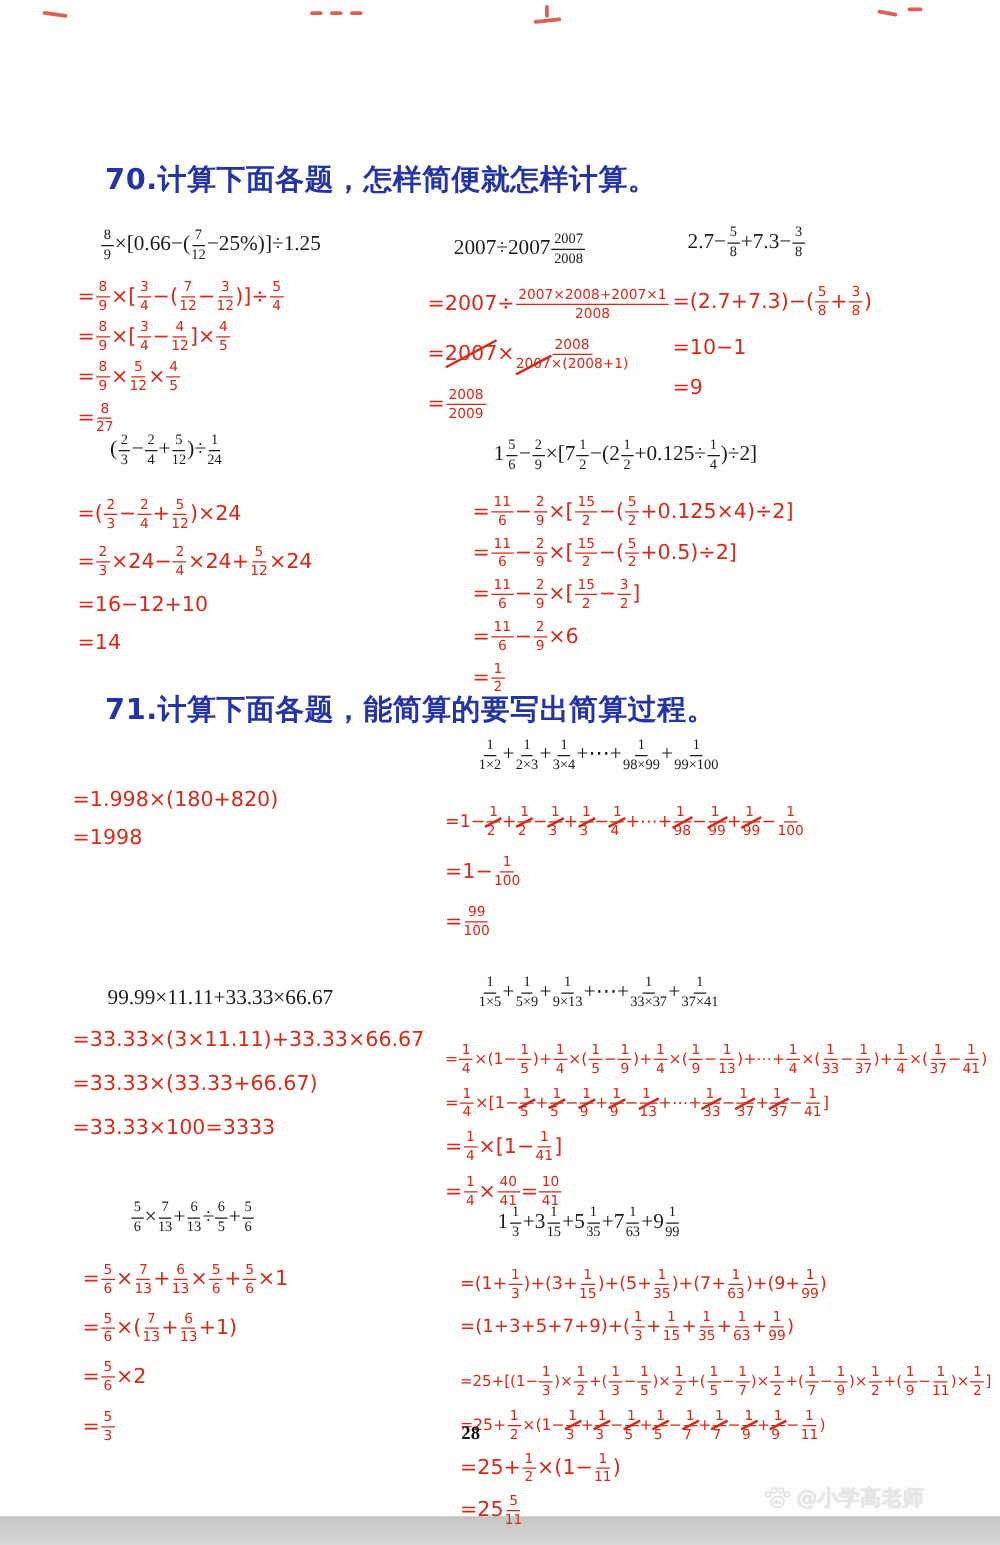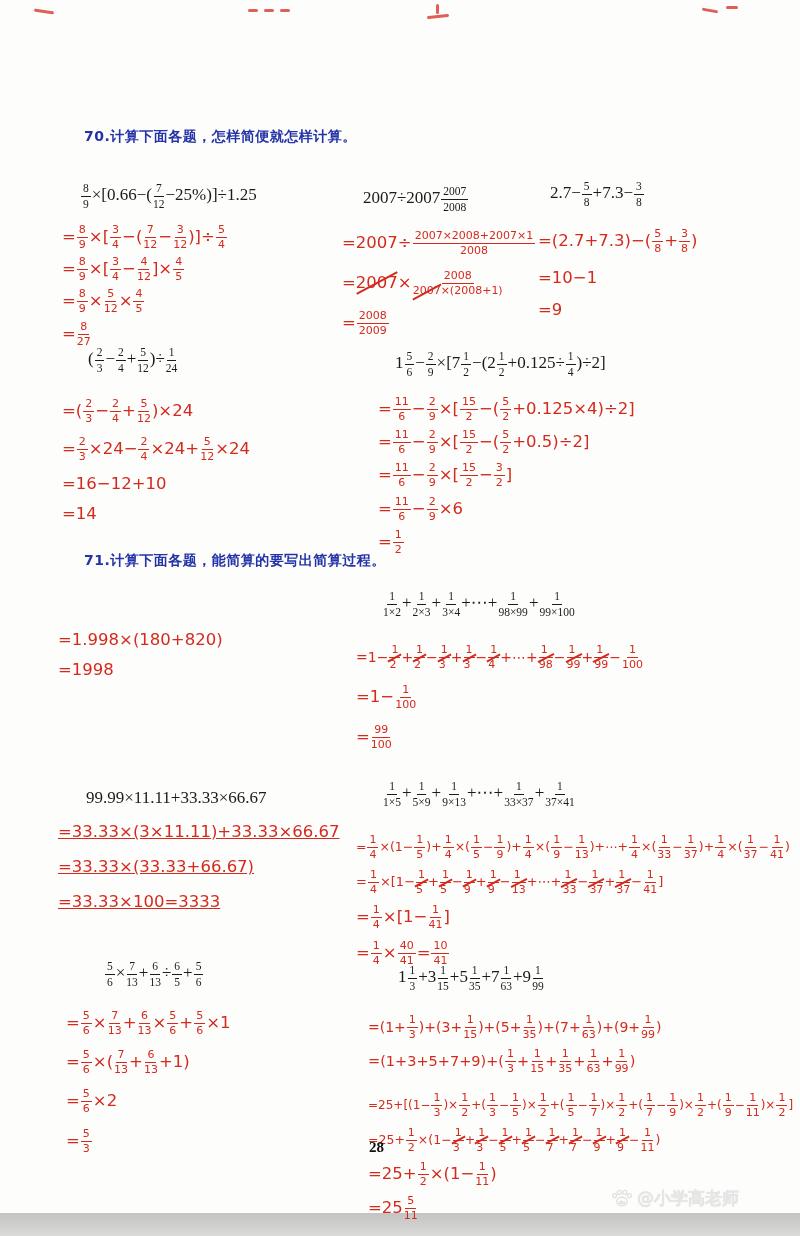--- a/index.html
+++ b/index.html
@@ -5,21 +5,21 @@
   :root{
     --ink:#d42a1e;
     --heading:#2433a6;
     --print:#1b1b1b;
   }
   html,body{margin:0;padding:0;background:#e9e9e7;}
   .photo{position:relative;width:800px;height:1236px;background:#fdfdfc;overflow:hidden;
          font-family:"Liberation Serif","DejaVu Serif",serif;}
   .sec-title{position:absolute;margin:0;z-index:1;
              font-family:"DejaVu Sans","Liberation Sans",sans-serif;
-             font-weight:bold;font-size:14px;letter-spacing:.5px;color:var(--heading);}
+             font-weight:bold;font-size:23px;letter-spacing:.5px;color:var(--heading);}
   .printed{position:absolute;color:var(--print);font-size:17px;white-space:nowrap;z-index:1;}
   .printed .frac .num,.printed .frac .den{font-size:11.5px;}
   .steps{position:absolute;color:var(--ink);white-space:nowrap;z-index:2;
          font-family:"DejaVu Sans","Liberation Sans",sans-serif;font-size:16.5px;}
   .steps .frac .num,.steps .frac .den{font-size:11px;}
   .line{display:block;}
   .frac{display:inline-flex;flex-direction:column;align-items:center;vertical-align:middle;margin:0 1px;}
   .frac .num{display:block;border-bottom:1.4px solid currentColor;padding:0 2px 1px;line-height:1.1;}
   .frac .den{display:block;padding-top:1px;line-height:1.1;}
   .struck{display:inline-block;position:relative;}
@@ -268,21 +268,21 @@
     </div>
 
   <h2 class="sec-title" style="left:84px;top:552px;">71.计算下面各题，能简算的要写出简算过程。</h2>
 
   <div class="steps" id="steps-71-1" style="left:58px;top:630px;">
       <div class="line"><span>=1.998×(180+820)</span></div>
       <div class="line"><span>=1998</span></div>
     </div>
 
   <div class="printed" style="left:86px;top:788px;"><span>99.99×11.11+33.33×66.67</span></div>
-  <div class="steps" id="steps-71-2" style="left:58px;top:822px;text-decoration:underline;">
+  <div class="steps" id="steps-71-2" style="left:58px;top:822px;">
       <div class="line"><span>=33.33×(3×11.11)+33.33×66.67</span></div>
       <div class="line"><span>=33.33×(33.33+66.67)</span></div>
       <div class="line"><span>=33.33×100=3333</span></div>
     </div>
 
   <div class="printed" style="left:104px;top:960px;"><span class="frac">
         <span class="num"><span>5</span></span>
         <span class="den"><span>6</span></span>
       </span><span>×</span><span class="frac">
         <span class="num"><span>7</span></span>

